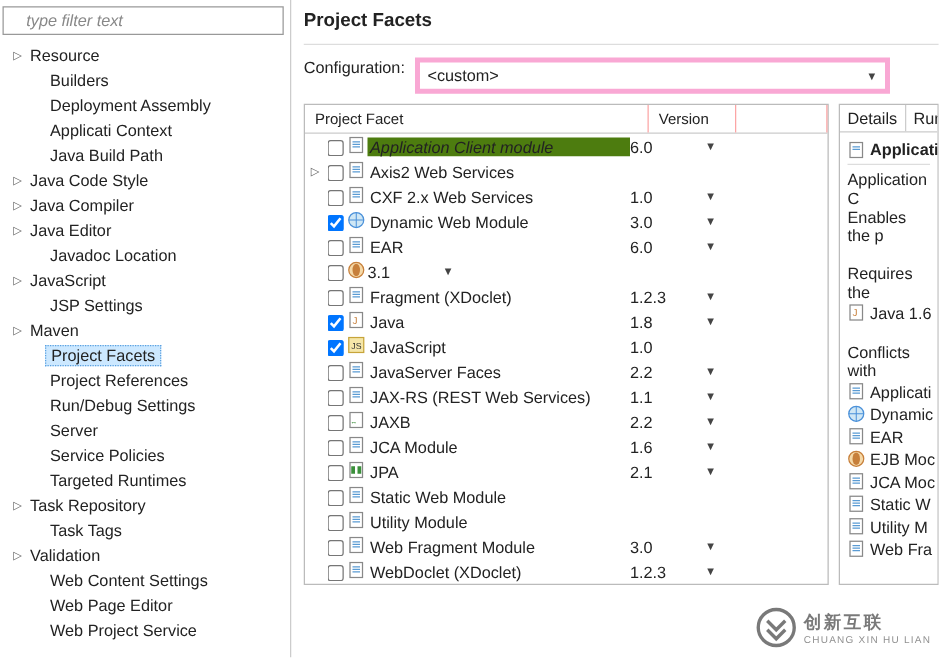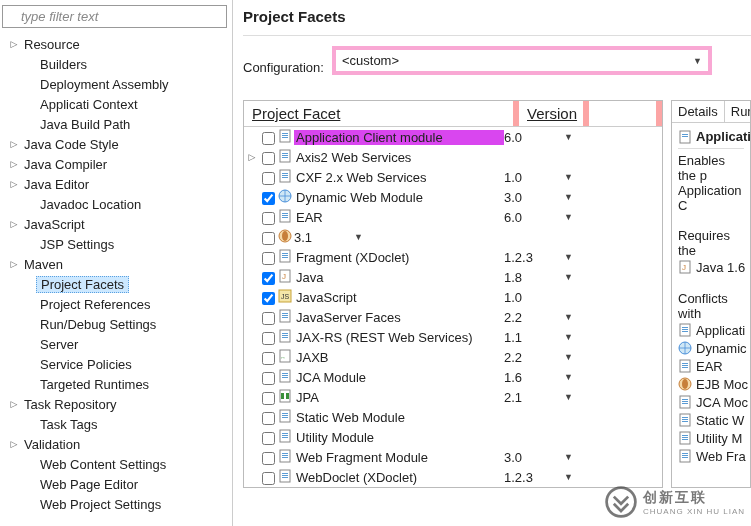--- a/index.html
+++ b/index.html
@@ -10,37 +10,37 @@
 .tree { flex: 1; overflow: auto; padding-left: 8px; }
 .tree-item { display: flex; align-items: center; height: 20px; cursor: pointer; }
 .tree-item .chev { width: 12px; height: 12px; display: inline-flex; align-items: center; justify-content: center; color: #666; font-size: 9px; }
 .tree-item.no-chev .chev { visibility: hidden; }
 .tree-item .lbl { padding: 0 4px; }
 .tree-item.selected .lbl { background: #cce8ff; border: 1px dotted #5aa0e0; }
 .indent1 { padding-left: 16px; }
 .right-panel { flex: 1; display: flex; flex-direction: column; padding: 8px 0 0 10px; }
 .title { font-size: 15px; font-weight: 600; padding-bottom: 6px; }
 .hr { border-bottom: 1px solid #ddd; margin: 4px 0 10px 0; }
-.config-row { display: flex; align-items: flex-end; gap: 8px; margin-bottom: 25px; }
+.config-row { display: flex; align-items: flex-start; gap: 8px; margin-bottom: 8px; }
 .config-select { border: 4px solid #f9a8d4; padding: 3px 6px; min-width: 380px; display:flex; justify-content: space-between; align-items:center; }
 .main-row { display: flex; gap: 8px; }
 .facets-table { border: 1px solid #bbb; width: 420px; }
 .facets-header { display: flex; border-bottom: 1px solid #ccc; }
-.facets-header .col { padding: 4px 8px; font-size: 15px; border-right: 6px solid #fca5a5; text-decoration: underline; }
+.facets-header .col { padding: 4px 8px; font-size: 12px; border-right: 1px solid #fca5a5; }
 .col-name { width: 275px; }
 .col-ver { width: 70px; }
 .col-dd { flex: 1; }
 .facets-body { }
 .facet-row { display: flex; align-items: center; height: 20px; }
 .facet-row .expand { width: 16px; text-align:center; color:#666; font-size:9px; }
 .facet-row .cb { width: 16px; text-align:center; }
 .facet-row .cb input { vertical-align: middle; }
 .facet-row .icon { width: 18px; text-align:center; }
 .facet-row .name { width: 210px; padding-left: 2px; }
-.facet-row .name.selected { background: #d946ef; }
+.facet-row .name.selected { background: #4d7c0f; font-style: italic; }
 .facet-row .ver { width: 60px; }
 .facet-row .dd { width: 20px; color:#444; font-size:9px; }
 .side-box { border: 1px solid #bbb; width: 80px; overflow: hidden; }
 .side-tabs { display:flex; border-bottom:1px solid #ccc; }
 .side-tab { padding:3px 6px; border-right:1px solid #ccc; }
 .side-content { padding: 6px 6px; font-size:13px; }
 .side-content .hline { border-bottom:1px solid #ddd; margin:4px 0; }
 .side-content .item { display:flex; align-items:center; gap:4px; height:18px; white-space:nowrap; }
 .side-section-title { font-weight:600; display:flex; align-items:center; gap:4px; }
 .svg-icon { width:14px; height:14px; flex:0 0 14px; }
@@ -143,21 +143,21 @@
         <div class="tree-item no-chev indent1">
           <span class="chev"></span>
           <span class="lbl">Web Content Settings</span>
         </div>
         <div class="tree-item no-chev indent1">
           <span class="chev"></span>
           <span class="lbl">Web Page Editor</span>
         </div>
         <div class="tree-item no-chev indent1">
           <span class="chev"></span>
-          <span class="lbl">Web Project Settings</span>
+          <span class="lbl">Web Project Service</span>
         </div>
       </div>
   </div>
 
   <div class="right-panel">
     <div class="title">Project Facets</div>
     <div class="hr"></div>
     <div class="config-row">
       <span>Configuration:</span>
       <div class="config-select">
@@ -407,22 +407,22 @@
         <div class="side-content">
           <div class="side-section-title">
             <svg class="svg-icon">
                 <rect x="2" y="1" width="10" height="12" fill="#fff" stroke="#888"></rect>
                 <rect x="4" y="4" width="6" height="1" fill="#5a9bd4"></rect>
                 <rect x="4" y="6" width="6" height="1" fill="#5a9bd4"></rect>
               </svg>
             <span>Applicati</span>
           </div>
           <div class="hline"></div>
+          <div>Application C</div>
           <div>Enables the p</div>
-          <div>Application C</div>
           <br>
           <div>Requires the</div>
           <div class="item">
             <svg class="svg-icon">
                 <rect x="2" y="1" width="10" height="12" fill="#fff" stroke="#888"></rect>
                 <text x="4" y="10" font-size="8" fill="#c77f3a">J</text>
               </svg>
             <span>Java 1.6</span>
           </div>
           <br>

